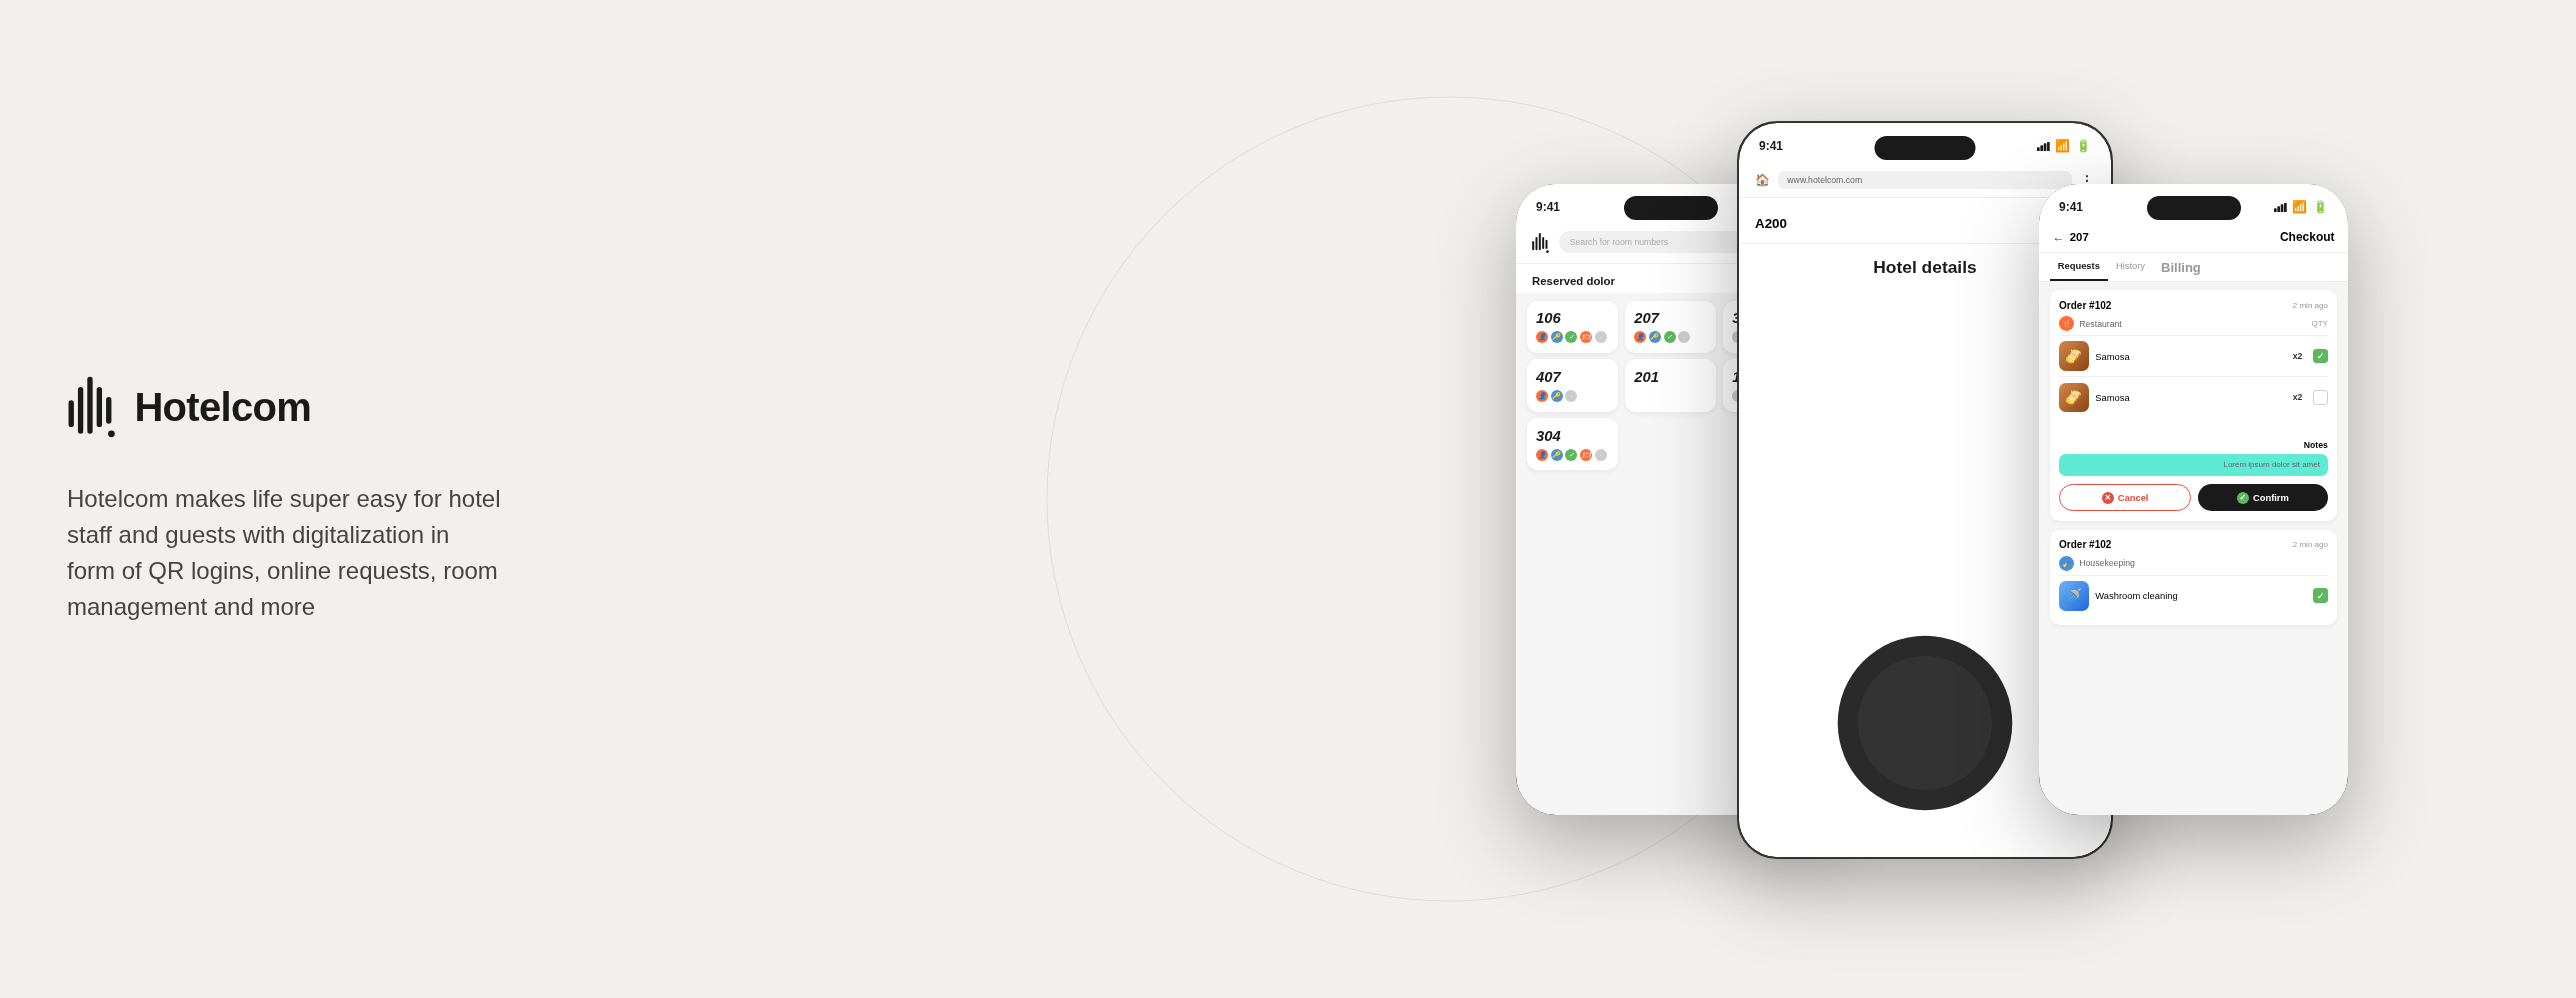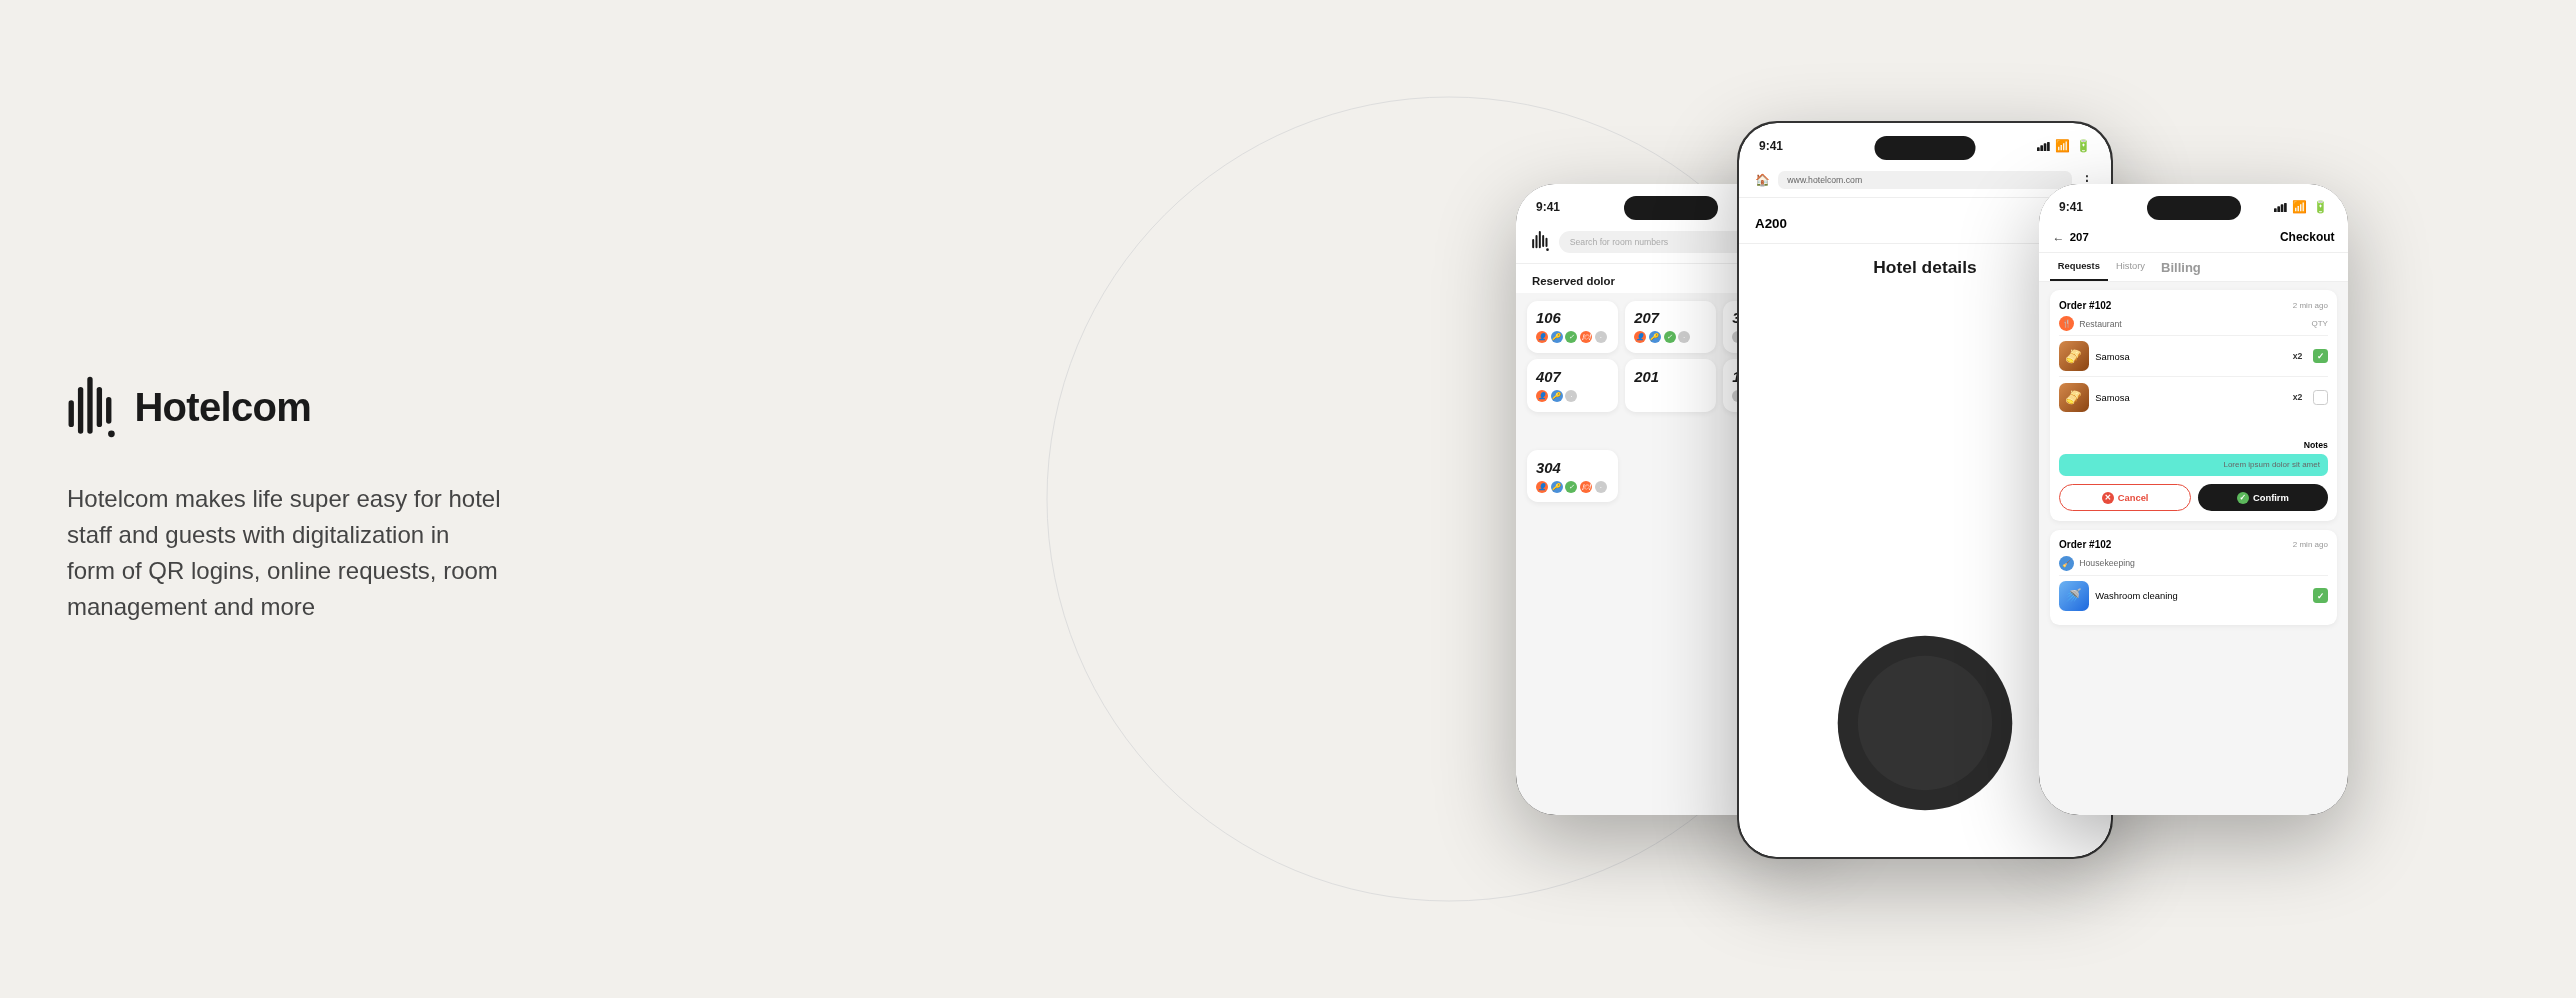--- a/index.html
+++ b/index.html
@@ -123,21 +123,21 @@
       bottom: 0;
       background: #f5f5f5;
       border-radius: 38px;
       overflow: hidden;
     }
 
     .phone1-header {
       background: white;
       padding: 47px 16px 10.7px;
       display: flex;
-      align-items: flex-start;
+      align-items: flex-end;
       gap: 8px;
       border-bottom: 0.7px solid #eee;
     }
 
     .phone1-logo {
       display: flex;
       gap: 2px;
       align-items: center;
     }
 
@@ -328,21 +328,21 @@
         </div>
 
         <div class="room-card">
           <div class="room-number">105</div>
           <div class="room-icons">
             <div class="room-icon-dot icon-gray">·</div>
             <div class="room-icon-dot icon-gray">·</div>
           </div>
         </div>
 
-        <div class="room-card" style="grid-column: 1; margin-top: 32px;">
+        <div class="room-card" style="grid-column: 1;">
           <div class="room-number">304</div>
           <div class="room-icons">
             <div class="room-icon-dot icon-orange">👤</div>
             <div class="room-icon-dot icon-blue">🔑</div>
             <div class="room-icon-dot icon-green">✓</div>
             <div class="room-icon-dot icon-orange">🍽</div>
             <div class="room-icon-dot icon-gray">·</div>
           </div>
         </div>
 

